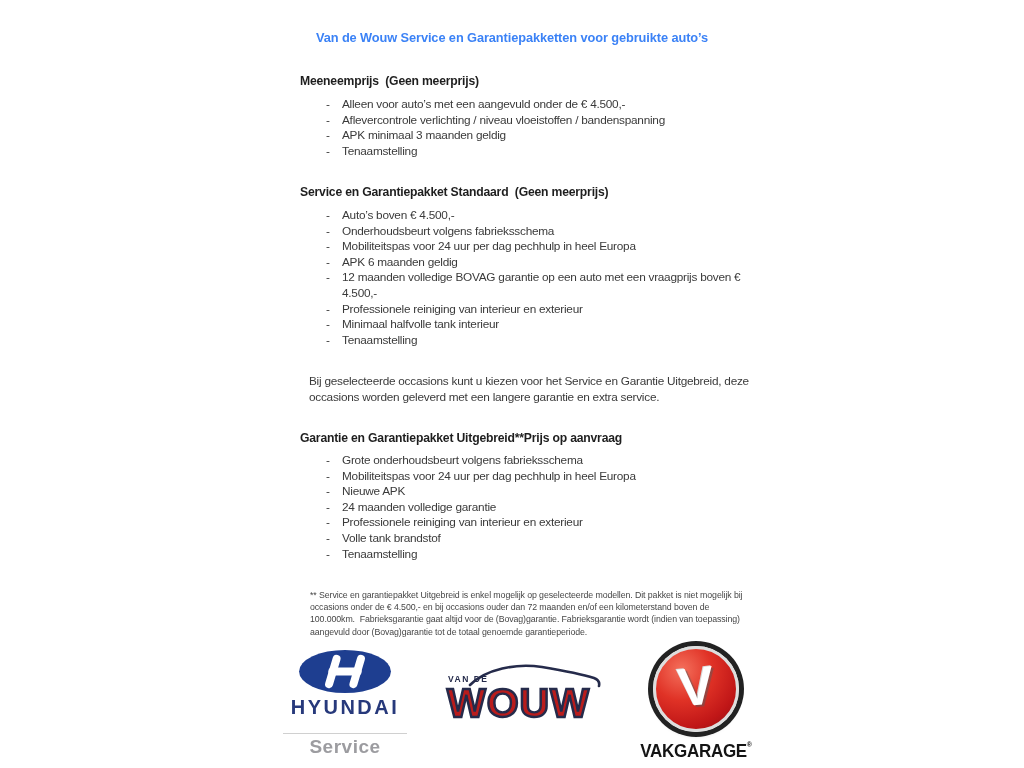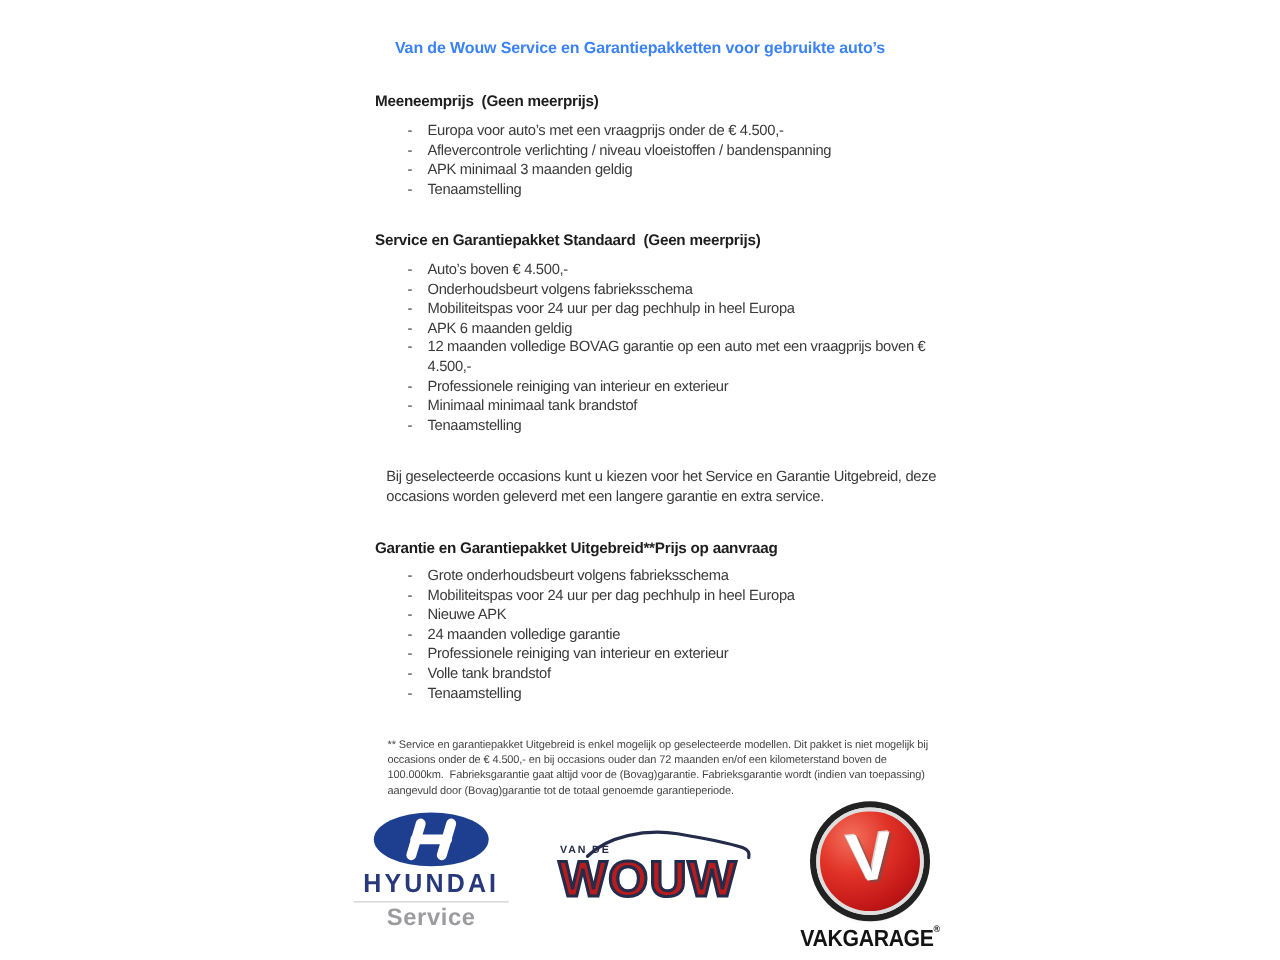--- a/index.html
+++ b/index.html
@@ -39,21 +39,21 @@
   }
   
   .logo-hyundai{position:absolute;left:283px;top:645px;width:124px;height:110px;text-align:center;}
   .hy-mark{display:block;margin:4px auto 0 auto;}
   .hy-word{
     font-size:20px;font-weight:bold;color:#27397b;letter-spacing:2.5px;
     margin-top:2px;transform:scaleY(1.05);
   }
   .hy-sub{
     font-size:19px;font-weight:bold;color:#9c9ca0;letter-spacing:.5px;
-    border-top:1px solid #d0d0d0;margin-top:2px;padding-top:2px;
+    border-top:1px solid #d0d0d0;margin-top:14px;padding-top:2px;
   }
   .logo-wouw{position:absolute;left:442px;top:660px;width:165px;height:80px;}
   .ww-roof{position:absolute;left:0;top:0;}
   .ww-prefix{
     position:absolute;left:6px;top:14px;font-size:8.5px;font-weight:bold;
     color:#252b4b;letter-spacing:1.5px;text-align:right;
   }
   .ww-name{
     position:absolute;left:5px;top:20px;font-size:41px;font-weight:bold;color:#b91c1c;
     letter-spacing:1px;-webkit-text-stroke:2.5px #252b4b;transform:scaleY(.98);
@@ -81,21 +81,21 @@
 <body>
 
 <div class="page">
 
   <div class="doc-title">Van de Wouw Service en Garantiepakketten voor gebruikte auto’s</div>
 
   <div class="heading h-meeneem">Meeneemprijs&nbsp; (Geen meerprijs)</div>
   <div class="list list-1">
     <div class="li">
       <span class="dash">-</span>
-      <span class="li-text">Europa voor auto’s met een vraagprijs onder de € 4.500,-</span>
+      <span class="li-text">Alleen voor auto’s met een aangevuld onder de € 4.500,-</span>
     </div>
     <div class="li">
       <span class="dash">-</span>
       <span class="li-text">Aflevercontrole verlichting / niveau vloeistoffen / bandenspanning</span>
     </div>
     <div class="li">
       <span class="dash">-</span>
       <span class="li-text">APK minimaal 3 maanden geldig</span>
     </div>
     <div class="li">
@@ -125,21 +125,21 @@
     <div class="li">
       <span class="dash">-</span>
       <span class="li-text">12 maanden volledige BOVAG garantie op een auto met een vraagprijs boven € 4.500,-</span>
     </div>
     <div class="li">
       <span class="dash">-</span>
       <span class="li-text">Professionele reiniging van interieur en exterieur</span>
     </div>
     <div class="li">
       <span class="dash">-</span>
-      <span class="li-text">Minimaal minimaal tank brandstof</span>
+      <span class="li-text">Minimaal halfvolle tank interieur</span>
     </div>
     <div class="li">
       <span class="dash">-</span>
       <span class="li-text">Tenaamstelling</span>
     </div>
   </div>
 
   <div class="intro-para">Bij geselecteerde occasions kunt u kiezen voor het Service en Garantie Uitgebreid, deze occasions worden geleverd met een langere garantie en extra service.</div>
 
   <div class="heading h-uitgebreid">

